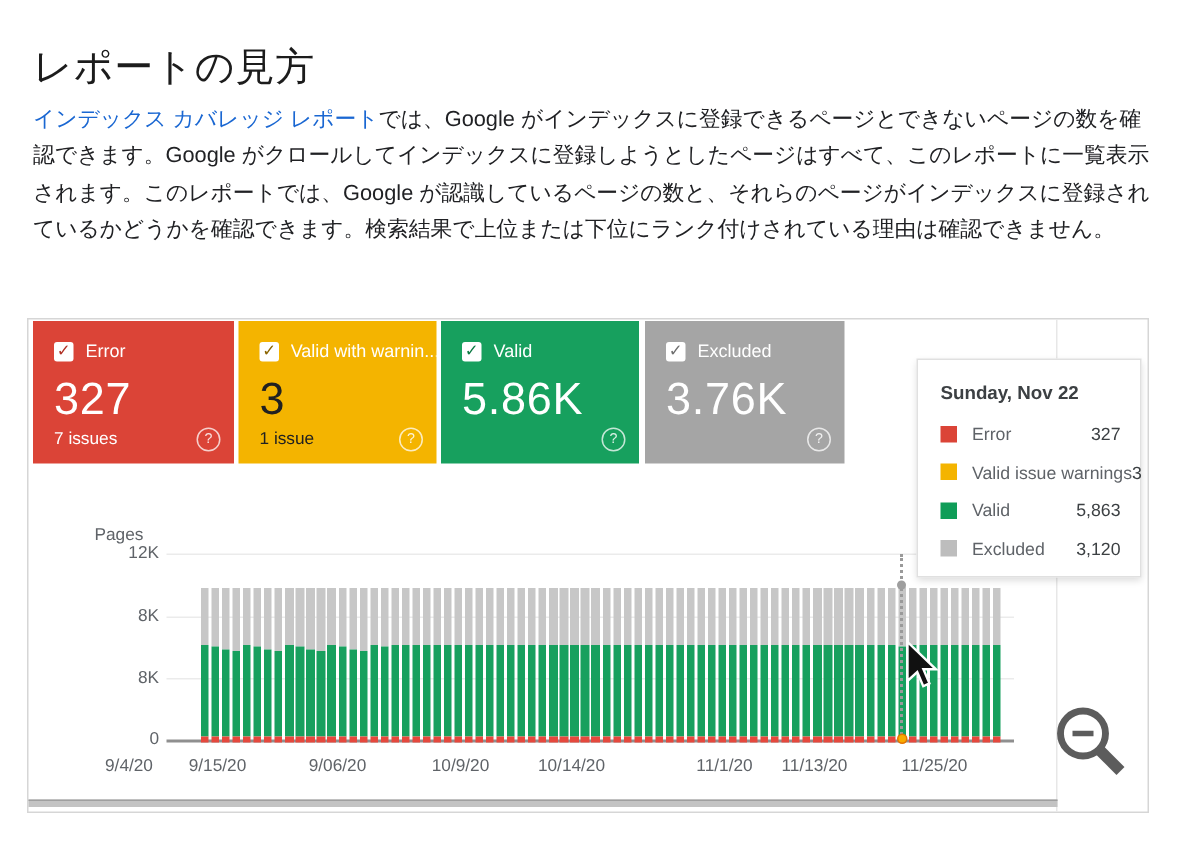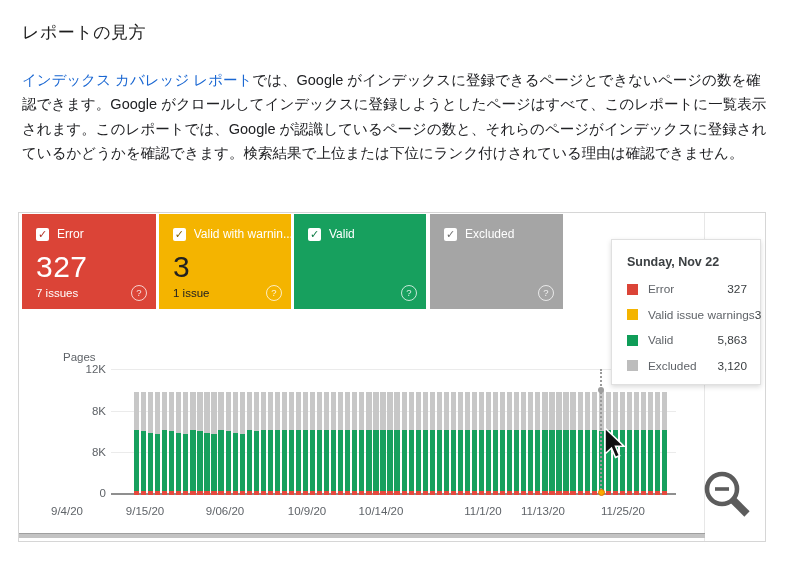--- a/index.html
+++ b/index.html
@@ -1,21 +1,21 @@
 <!DOCTYPE html>
 <html><head>
 <meta charset="utf-8">
 <style>
   html,body{margin:0;padding:0;background:#ffffff;}
   body{width:786px;height:569px;position:relative;overflow:hidden;
        font-family:"Liberation Sans","DejaVu Sans",sans-serif;-webkit-font-smoothing:antialiased;}
   .abs{position:absolute;}
 
   
-  #doc-heading{left:22px;top:10px;font-size:17px;font-weight:500;color:#1c1c1c;letter-spacing:.5px;}
+  #doc-heading{left:22px;top:10px;font-size:26px;font-weight:500;color:#1c1c1c;letter-spacing:.5px;}
   #doc-intro{left:22px;top:53px;width:748px;font-size:14.5px;line-height:24.6px;color:#202124;}
   #doc-intro a{color:#1a67d2;text-decoration:none;}
 
   
   #figure{left:18px;top:212px;width:746px;height:328px;background:#fff;border:1px solid #d6d6d6;}
   #pane-divider{left:685px;top:0;width:1px;height:328px;background:#e7e7e7;}
   #hscrollbar{left:0;top:320px;width:686px;height:4px;background:#c3c3c3;border-top:1px solid #9f9f9f;}
 
   
   .card{position:absolute;top:1px;height:95px;color:#fff;}
@@ -92,30 +92,32 @@
       <div class="card-sub" style="color: rgb(33, 33, 33);">1 issue</div>
       <div class="card-q">?</div>
     </div>
   </div>
   <div class="card" style="left: 275px; width: 132px; background: rgb(23, 160, 94);">
     <div class="card-inner">
       <div class="card-check-row">
         <span class="card-checkbox" style="color: rgb(11, 122, 67);">✓</span>
         <span class="card-label" style="color: rgb(255, 255, 255);">Valid</span>
       </div>
+      <div class="card-value" style="color: rgb(255, 255, 255);">5.86K</div>
       <div class="card-sub" style="color: rgb(255, 255, 255);"></div>
       <div class="card-q">?</div>
     </div>
   </div>
   <div class="card" style="left: 411px; width: 133px; background: rgb(165, 165, 165);">
     <div class="card-inner">
       <div class="card-check-row">
         <span class="card-checkbox" style="color: rgb(110, 110, 110);">✓</span>
         <span class="card-label" style="color: rgb(255, 255, 255);">Excluded</span>
       </div>
+      <div class="card-value" style="color: rgb(255, 255, 255);">3.76K</div>
       <div class="card-sub" style="color: rgb(255, 255, 255);"></div>
       <div class="card-q">?</div>
     </div>
   </div>
 
 
   <div id="pages-label" class="abs">Pages</div>
   <div class="ytick" style="top:150px">12K</div>
   <div class="ytick" style="top:192px">8K</div>
   <div class="ytick" style="top:233px">8K</div>
@@ -506,21 +508,21 @@
           <div class="seg-excluded" style="height: 38.9062px;"></div>
           <div class="seg-valid" style="height: 60.9012px;"></div>
           <div class="seg-error" style="flex: 1 1 0%; min-height: 4px;"></div>
         </div>
       </div>
     <div id="hoverline" style="left: 489.24px;"></div>
     <div id="hovercap" style="left: 487.24px; top: 17.8537px;"></div>
     <div id="hoverdot" style="left: 486.74px; top: 119.5px;"></div>
   </div>
 
-  <div class="xtick" style="left:16px">9/4/20</div>
+  <div class="xtick" style="left:35px">9/4/20</div>
   <div class="xtick" style="left:94px">9/15/20</div>
   <div class="xtick" style="left:174px">9/06/20</div>
   <div class="xtick" style="left:256px">10/9/20</div>
   <div class="xtick" style="left:330px">10/14/20</div>
   <div class="xtick" style="left:432px">11/1/20</div>
   <div class="xtick" style="left:492px">11/13/20</div>
   <div class="xtick" style="left:572px">11/25/20</div>
 
   <div id="tooltip" class="abs">
     <div id="tooltip-title">Sunday, Nov 22</div>

